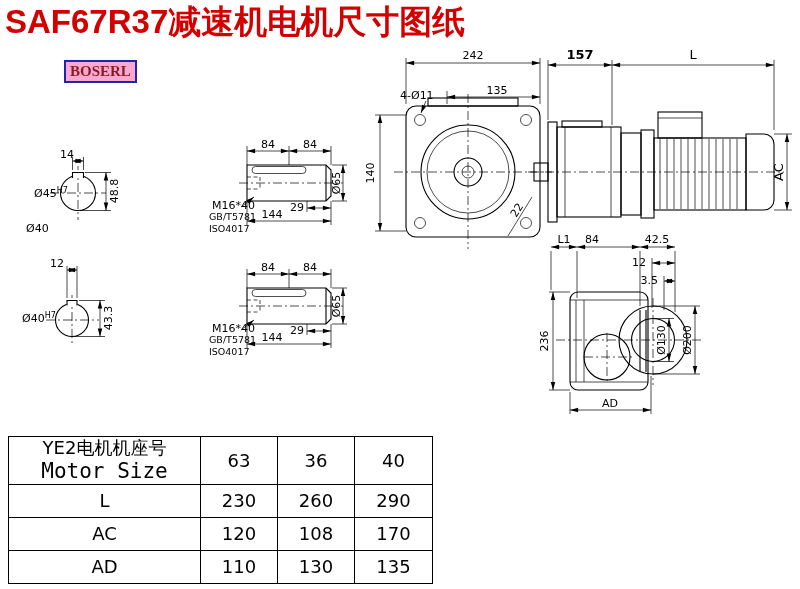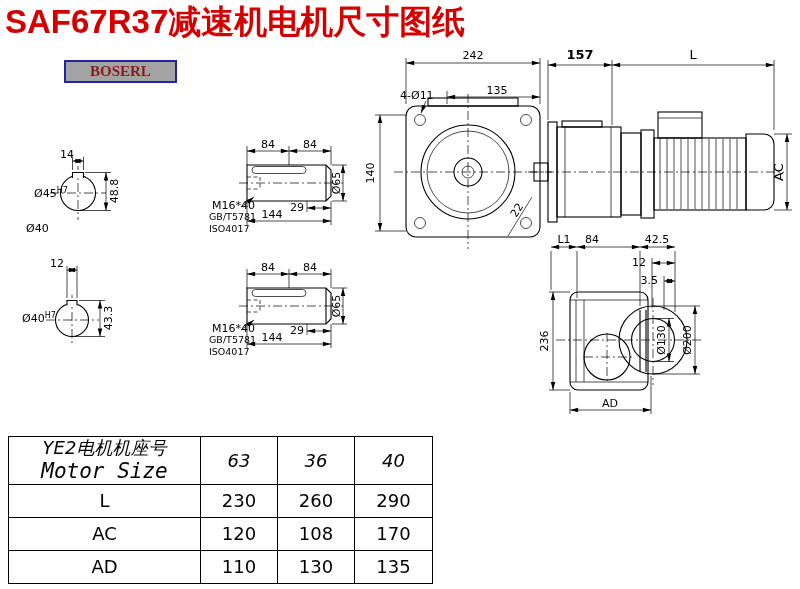--- a/index.html
+++ b/index.html
@@ -4,39 +4,39 @@
 <style>
   * { margin:0; padding:0; box-sizing:border-box; }
   html,body { background:#fff; }
   body { font-family:"DejaVu Sans", sans-serif; }
   .page { position:relative; width:800px; height:589px; background:#fff; overflow:hidden;border-radius:11px; }
 
   .title { position:absolute; left:5px; top:0px; font-size:33px; font-weight:bold;
            color:var(--title-color,#d40000); font-family:"Liberation Sans","DejaVu Sans",sans-serif;
            white-space:nowrap; }
   .logo  { position:absolute; left:64px; top:60px; border:2px solid var(--logo-border-color,#2222aa);
-           padding:1px 24px; background:#a3a3a3; font-family:"Liberation Serif","DejaVu Serif",serif;
+           padding:1px 4px; background:#f9a8d4; font-family:"Liberation Serif","DejaVu Serif",serif;
            font-size:15px; font-weight:bold; color:var(--logo-text-color,#8b1a1a); }
 
   svg.drawing { position:absolute; left:0; top:0; }
   svg text { font-family:"DejaVu Sans", sans-serif; font-size:11px; fill:#000; }
   text.small { font-size:9.5px; }
   text.big   { font-size:13px; }
   text.bold  { font-weight:bold; }
   .ol { fill:none; stroke:#000; stroke-width:1.1; }
   .tl { fill:none; stroke:#000; stroke-width:0.7; }
   .cl { fill:none; stroke:#000; stroke-width:0.7; stroke-dasharray:9 3 2 3; }
   .hl { fill:none; stroke:#000; stroke-width:0.7; stroke-dasharray:4 2.5; }
   .wf { fill:#fff; stroke:none; }
 
   .size-table { position:absolute; left:8px; top:436px; border-collapse:collapse; table-layout:fixed; }
   .size-table td { border:1px solid #000; text-align:center; vertical-align:middle;
                    font-size:18px; color:#000; background:#fff; }
   .size-table tr { height:33px; }
-  .size-table tr.hrow { height:47px;font-style:italic; }
+  .size-table tr.hrow { height:47px; }
   .hdr-cn { font-size:18px; line-height:1.2; }
   .hdr-en { font-family:"DejaVu Sans Mono","Liberation Mono",monospace; font-size:21px; line-height:1.2; }
 </style>
 </head>
 <body>
 
 <div class="page">
 
   <div class="title">SAF67R37减速机电机尺寸图纸</div>
   <div class="logo">BOSERL</div>

